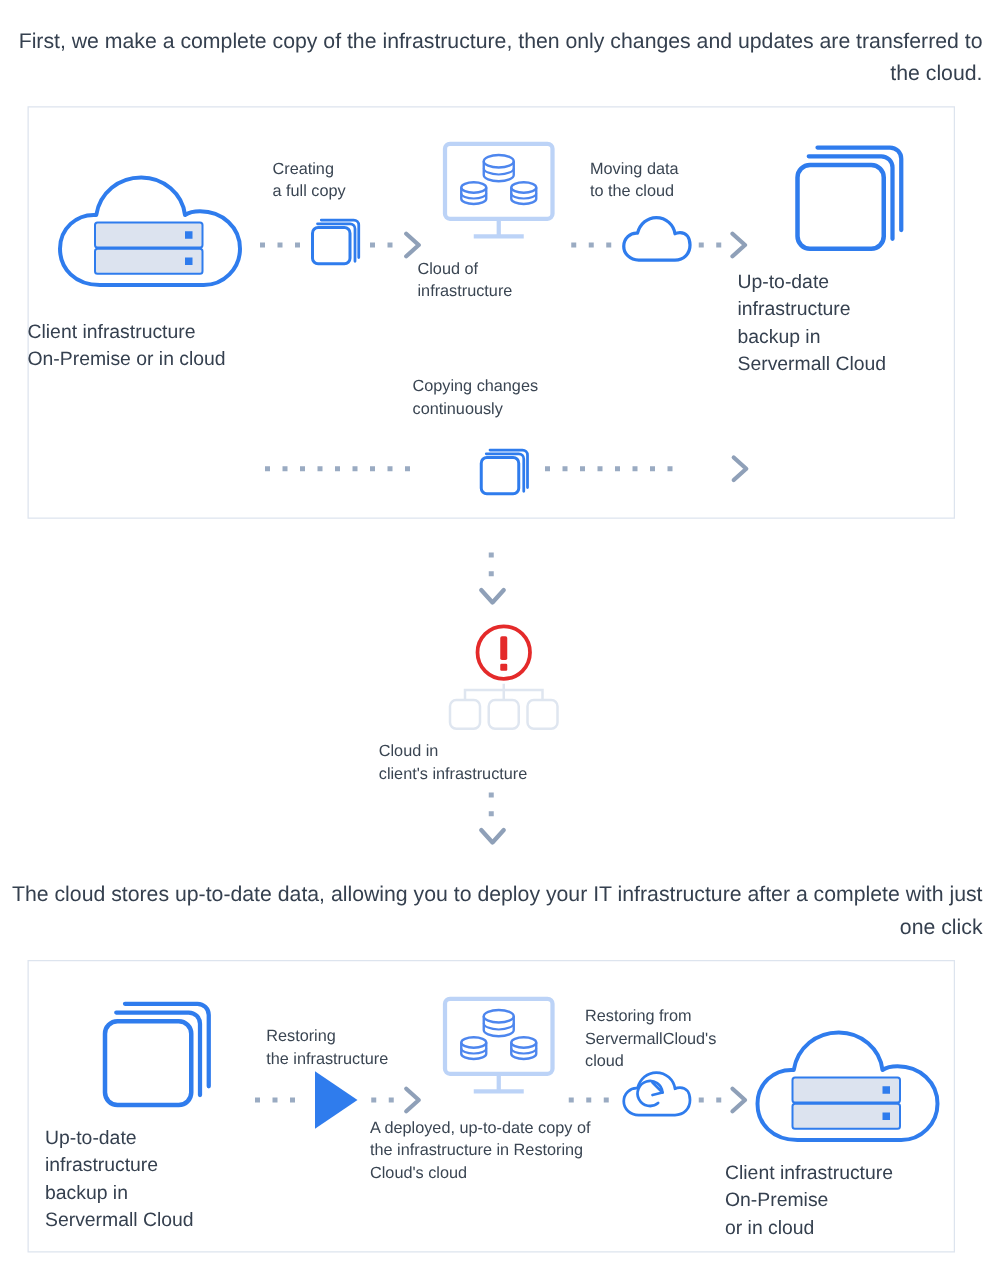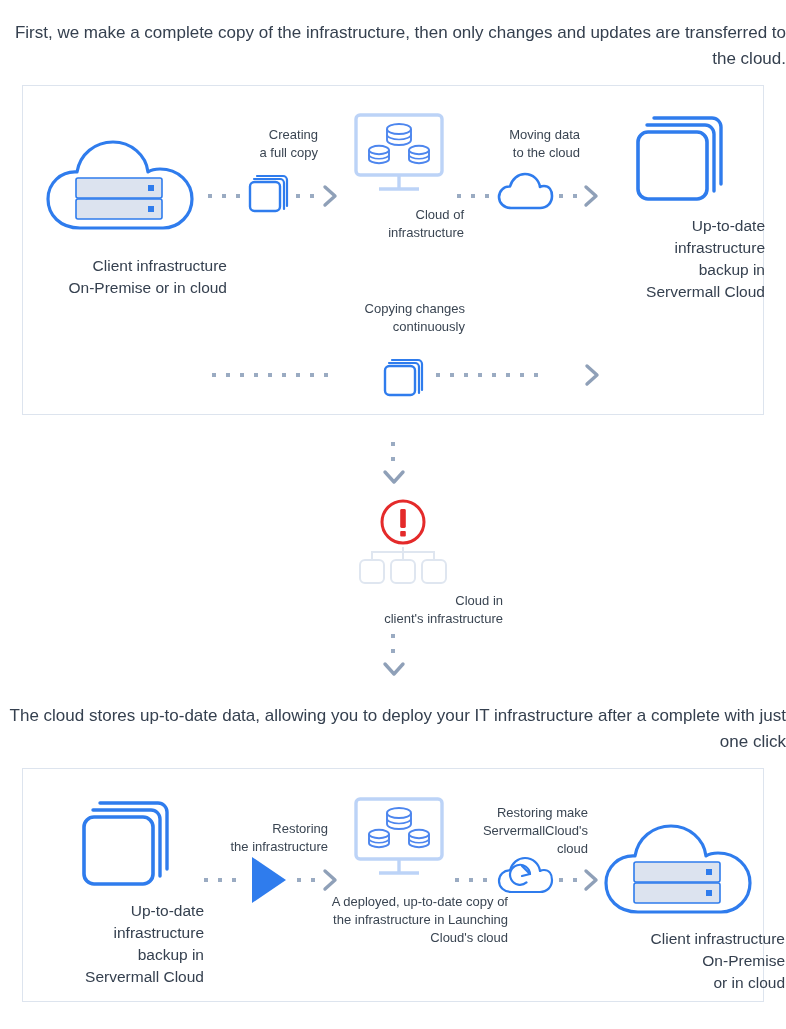--- a/index.html
+++ b/index.html
@@ -35,21 +35,21 @@
     background: #ffffff;
     box-sizing: border-box;
   }
   #panel-backup { top: 85px; height: 330px; }
   #panel-restore { top: 768px; height: 234px; }
 
   .node { position: absolute; }
 
   .caption {
     position: absolute;
-    text-align: right;
+    text-align: left;
     font-size: 15.5px;
     line-height: 22px;
     color: #35404f;
     white-space: pre-line;
   }
   .caption.small {
     font-size: 13px;
     line-height: 18px;
     color: #3a4552;
   }
@@ -322,24 +322,24 @@
     <path d="M34 22.5 a12 5 0 0 0 24 0" fill="none" stroke="#4d86ee" stroke-width="1.6"></path>
     <ellipse cx="26" cy="38" rx="10" ry="4.2" fill="none" stroke="#4d86ee" stroke-width="1.9"></ellipse>
     <path d="M16 38 v9 a10 4.2 0 0 0 20 0 v-9" fill="none" stroke="#4d86ee" stroke-width="1.9"></path>
     <path d="M16 42.6 a10 4.2 0 0 0 20 0" fill="none" stroke="#4d86ee" stroke-width="1.6"></path>
     <ellipse cx="66" cy="38" rx="10" ry="4.2" fill="none" stroke="#4d86ee" stroke-width="1.9"></ellipse>
     <path d="M56 38 v9 a10 4.2 0 0 0 20 0 v-9" fill="none" stroke="#4d86ee" stroke-width="1.9"></path>
     <path d="M56 42.6 a10 4.2 0 0 0 20 0" fill="none" stroke="#4d86ee" stroke-width="1.6"></path>
   </svg>
 </div>
 <div class="caption small" style="left:296px; top:893px; width:212px;">A deployed, up-to-date copy of
-the infrastructure in Launching
+the infrastructure in Restoring
 Cloud's cloud</div>
 
-<div class="caption step" style="left:468px; top:804px; width:120px;">Restoring make
+<div class="caption step" style="left:468px; top:804px; width:120px;">Restoring from
 ServermallCloud's
 cloud</div>
 
 <div class="dots" style="left:455px; top:878px;">
   <i></i>
     <i></i>
     <i></i>
 </div>
 
 <div class="node" style="left:497px; top:856px;">

